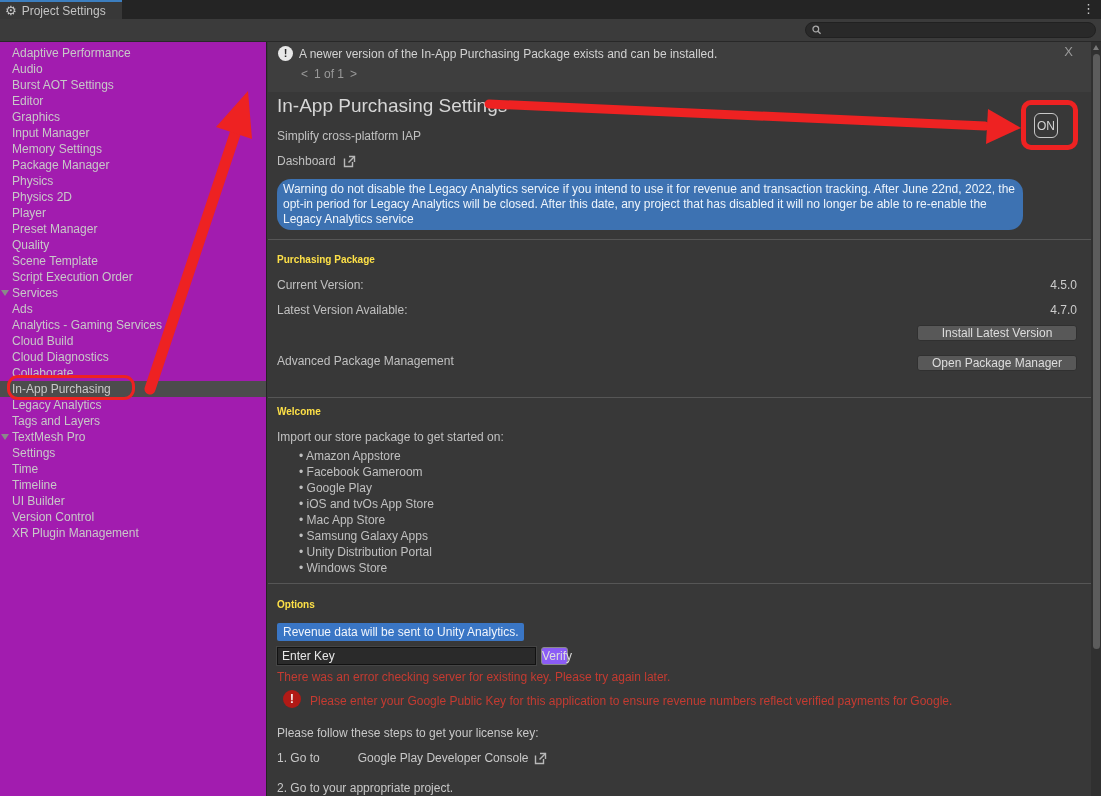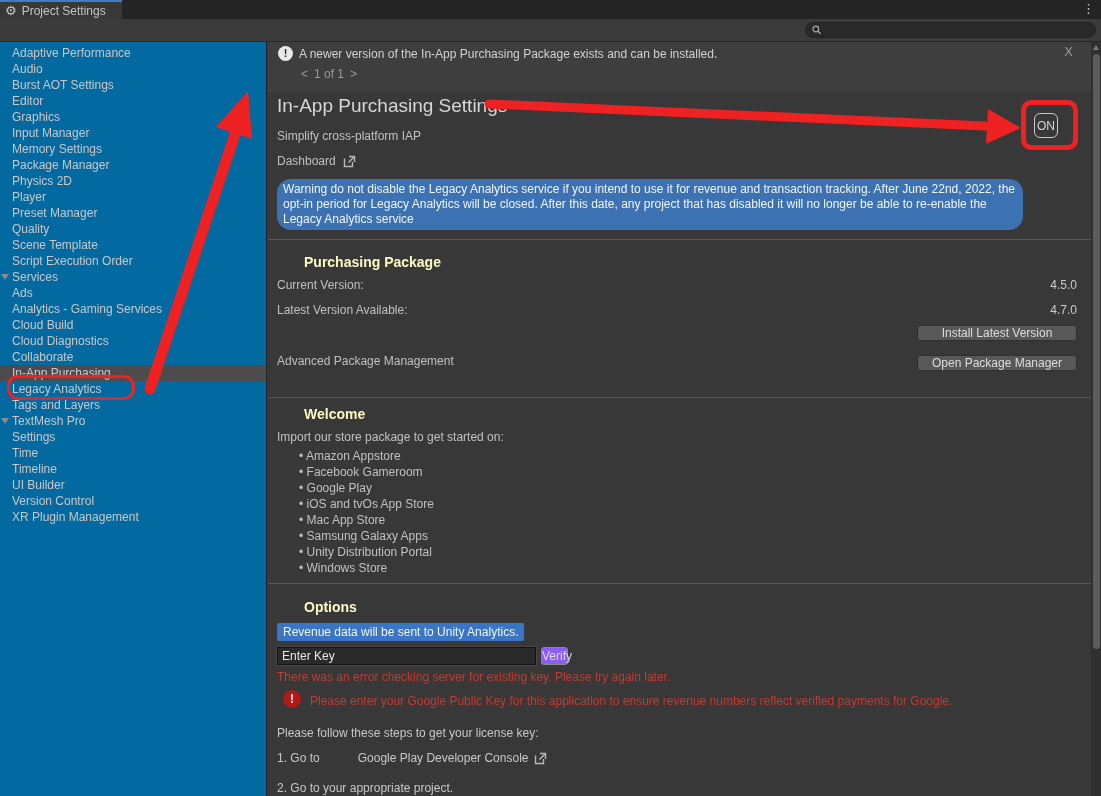--- a/index.html
+++ b/index.html
@@ -16,21 +16,21 @@
   .kebab { position:absolute; right:6px; top:1px; color:#c8c8c8; font-size:13px; cursor:pointer; }
 
   
   .toolbar { position:absolute; left:0; top:19px; width:1101px; height:23px; background:#3b3b3b;
     border-bottom:1px solid #282828; }
   .searchbox { position:absolute; left:805px; top:3px; width:291px; height:16px; background:#292929;
     border:1px solid #212121; border-radius:8px; display:flex; align-items:center; padding:0 6px; gap:4px; }
   .searchbox input { background:transparent; border:none; outline:none; color:#cccccc; font-size:11px; width:100%; }
 
   
-  .sidebar { position:absolute; left:0; top:42px; width:267px; height:754px; background:#0369a1;
+  .sidebar { position:absolute; left:0; top:42px; width:267px; height:754px; background:#a21caf;
     border-right:1px solid #242424; padding-top:3px; }
   .side-item { position:relative; height:16px; line-height:16px; font-size:12px; color:#c8c8c8;
     padding-left:12px; white-space:nowrap; cursor:pointer; }
   .side-item.indent { }
   .side-item.selected { background:#4c4c4c; }
   .side-item .tri { position:absolute; left:1px; top:5px; width:0; height:0;
     border-left:4px solid transparent; border-right:4px solid transparent; border-top:6px solid #8a8a8a; }
 
   
   .main { position:absolute; left:268px; top:42px; width:823px; height:754px; background:#383838; }
@@ -43,21 +43,21 @@
   .pager span { cursor:pointer; }
 
   .iap-title { position:absolute; left:9px; top:53px; font-size:19px; color:#d6d6d6; }
   .iap-sub { position:absolute; left:9px; top:87px; font-size:12px; color:#c0c0c0; }
   .dashboard { position:absolute; left:9px; top:112px; font-size:12px; color:#c0c0c0; cursor:pointer;
     display:flex; align-items:center; gap:7px; }
   .warnbox { position:absolute; left:9px; top:137px; width:746px; background:#3d72b2; border-radius:14px;
     color:#eef4fb; font-size:12px; line-height:15px; padding:3px 6px; }
 
   .divider { position:absolute; left:0; width:823px; height:1px; background:#565656; }
-  .sec-head { position:absolute; left:9px; font-size:14px; font-weight:bold; color:#fef9c3;margin-left:27px; }
+  .sec-head { position:absolute; left:9px; font-size:10px; font-weight:bold; color:#fde047; }
   .row-label { position:absolute; left:9px; font-size:12px; color:#c0c0c0; }
   .row-value { position:absolute; right:14px; font-size:12px; color:#cccccc; text-align:right; }
   .u-btn { position:absolute; background:#585858; border:1px solid #303030; border-radius:3px;
     color:#dddddd; font-size:12px; text-align:center; cursor:pointer;
     font-family:"Liberation Sans","DejaVu Sans",sans-serif; }
 
   .bullets { position:absolute; left:31px; top:406px; font-size:12px; color:#c0c0c0; }
   .bullets div { height:16px; line-height:16px; }
   .bullets div::before { content:"• "; }
 
@@ -119,20 +119,21 @@
   <div class="sidebar">
     <div id="sidebar-list">
         <div class="side-item"><span>Adaptive Performance</span></div>
         <div class="side-item"><span>Audio</span></div>
         <div class="side-item"><span>Burst AOT Settings</span></div>
         <div class="side-item"><span>Editor</span></div>
         <div class="side-item"><span>Graphics</span></div>
         <div class="side-item"><span>Input Manager</span></div>
         <div class="side-item"><span>Memory Settings</span></div>
         <div class="side-item"><span>Package Manager</span></div>
+        <div class="side-item"><span>Physics</span></div>
         <div class="side-item"><span>Physics 2D</span></div>
         <div class="side-item"><span>Player</span></div>
         <div class="side-item"><span>Preset Manager</span></div>
         <div class="side-item"><span>Quality</span></div>
         <div class="side-item"><span>Scene Template</span></div>
         <div class="side-item"><span>Script Execution Order</span></div>
         <div class="side-item"><span class="tri"></span><span>Services</span></div>
         <div class="side-item indent"><span>Ads</span></div>
         <div class="side-item indent"><span>Analytics - Gaming Services</span></div>
         <div class="side-item indent"><span>Cloud Build</span></div>

